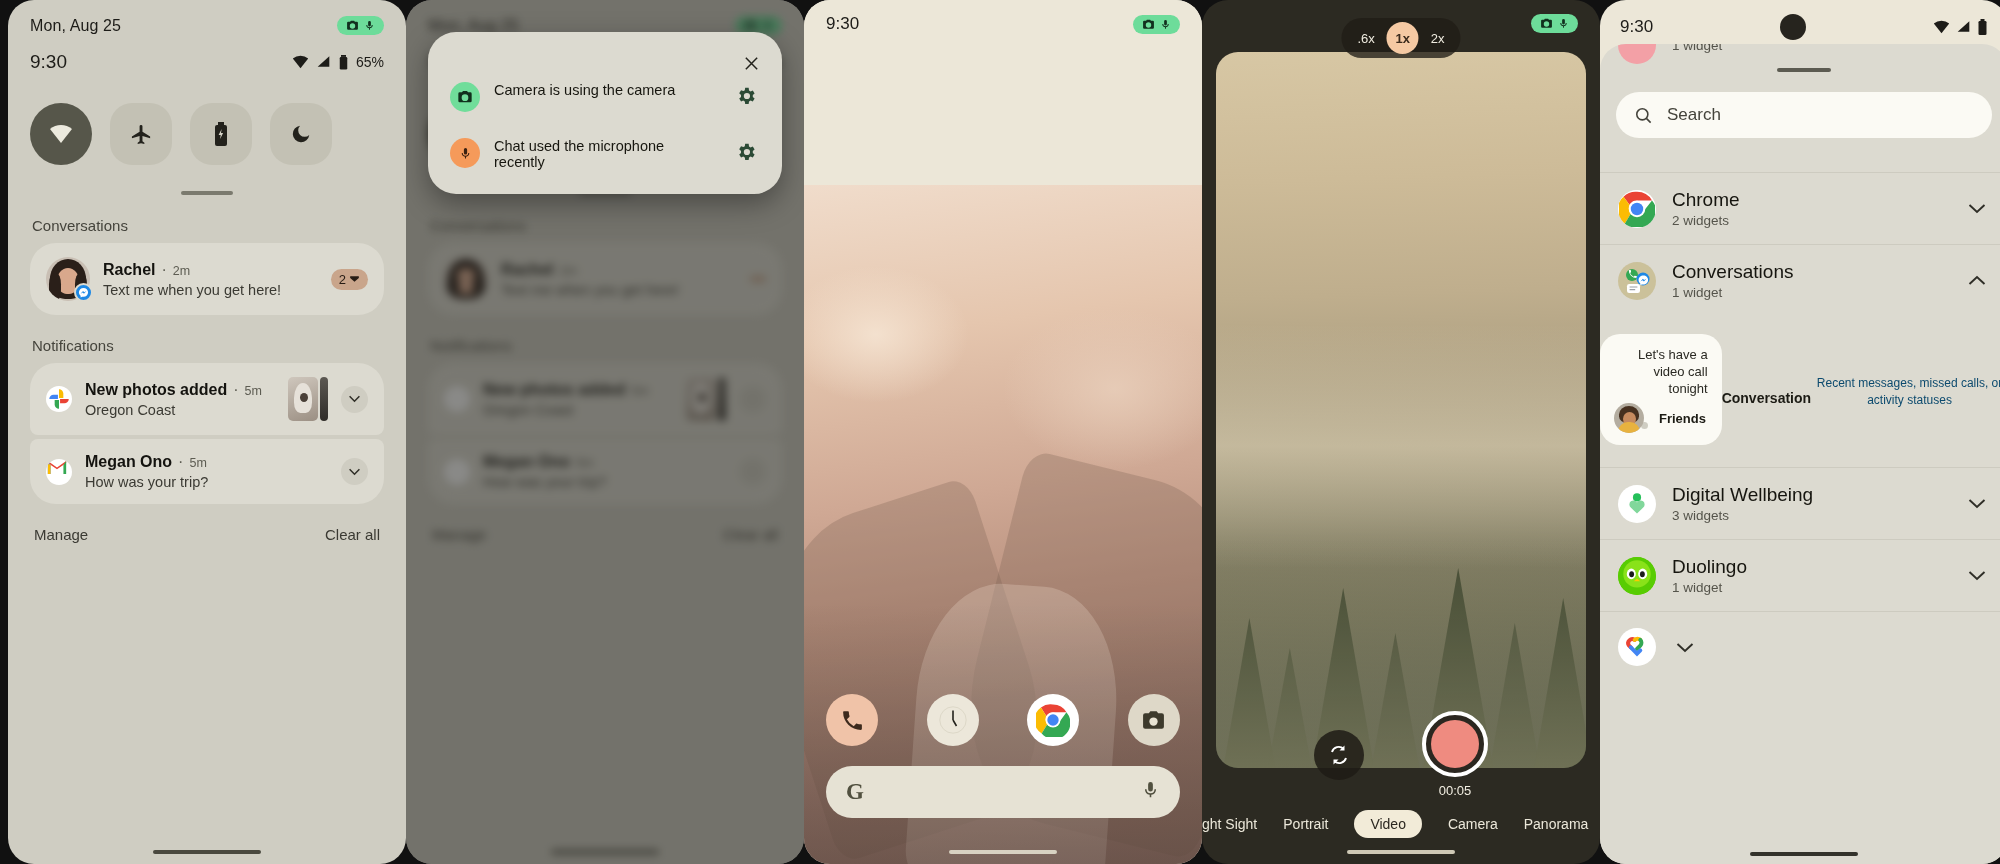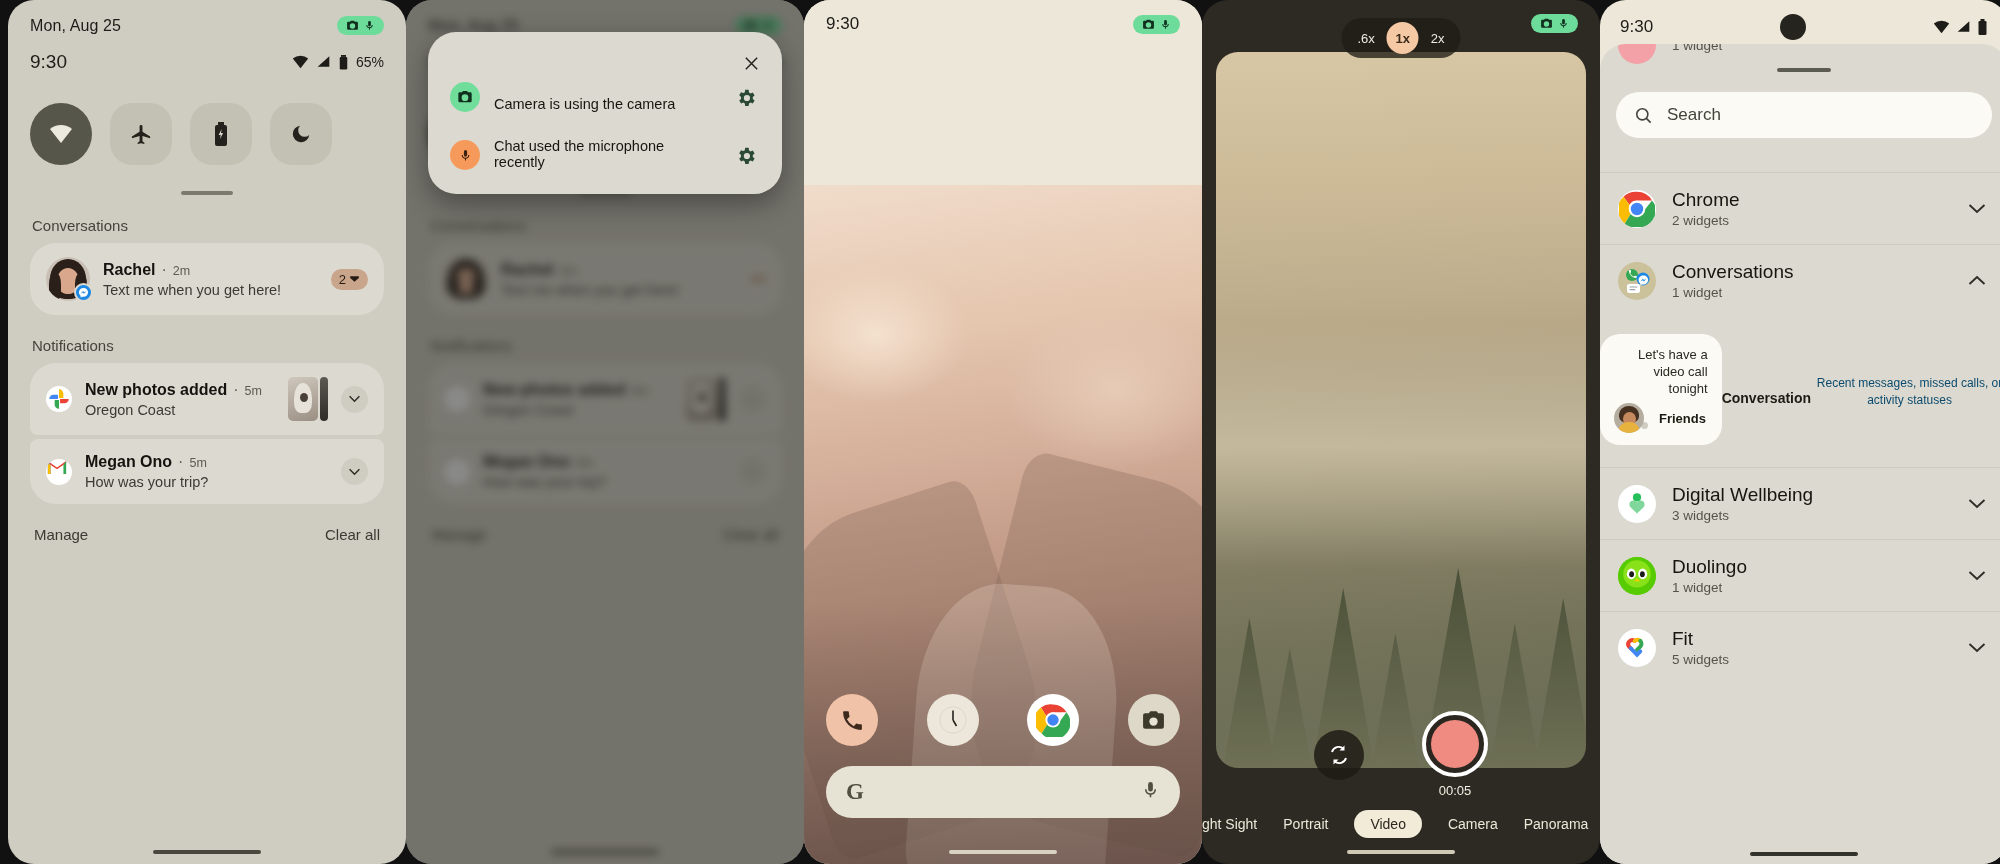--- a/index.html
+++ b/index.html
@@ -58,21 +58,21 @@
   .navbar { position:absolute; bottom:10px; left:0; right:0; display:flex; justify-content:center;}
   .navbar i { display:block; width:108px; height:4px; border-radius:3px; background:#4a493f;}
   .gicon { width:26px;height:26px;border-radius:50%; background:#fff; position:relative; flex:none; overflow:hidden;}
 
   
   #panel2 { width: 398px; background:#cfcdc2; border-radius:26px; }
   #panel2 .dim { position:absolute; inset:0; background:rgba(40,40,36,.55); }
   #panel2 .blurwrap { position:absolute; inset:0; filter: blur(4px); }
   .dialog { position:absolute; left:22px; right:22px; top:32px; background:#dcdad0; border-radius:28px; padding:24px 22px; box-shadow:0 10px 28px rgba(0,0,0,.35); }
   .dlg-close { position:absolute; right:16px; top:16px; width:30px;height:30px;display:flex;align-items:center;justify-content:center; }
-  .dlg-row { display:flex; align-items:flex-end; gap:14px; margin-top:26px; }
+  .dlg-row { display:flex; align-items:flex-start; gap:14px; margin-top:26px; }
   .dlg-row:first-of-type { margin-top:30px; }
   .dlg-ic { width:30px;height:30px;border-radius:50%; display:flex;align-items:center;justify-content:center; flex:none;}
   .dlg-ic.cam { background:#70dd9a; }
   .dlg-ic.mic { background:#f59a5a; }
   .dlg-txt { flex:1; font-size:14.5px; color:#17160f;}
   .dlg-gear { width:28px;height:28px; display:flex;align-items:center;justify-content:center; flex:none;}
 
   
   #panel3 { width: 398px; border-radius:26px; background:#ece7d8; }
   .wall { position:absolute; inset:0; }
@@ -711,24 +711,20 @@
       <div class="approw">
         <span class="appicon" style="background:#fff">
           <svg width="34" height="34" viewBox="0 0 36 36">
             <circle cx="18" cy="18" r="18" fill="#fff"></circle>
             <path fill="none" stroke="#ea4335" stroke-width="4.2" stroke-linecap="round" d="M11.5 18.5l-2-2a4.3 4.3 0 016-6"></path>
             <path fill="none" stroke="#fbbc04" stroke-width="4.2" stroke-linecap="round" d="M15.5 10.5a4.3 4.3 0 016 0"></path>
             <path fill="none" stroke="#34a853" stroke-width="4.2" stroke-linecap="round" d="M21.5 10.5a4.3 4.3 0 010 6L18 20"></path>
             <path fill="none" stroke="#4285f4" stroke-width="4.2" stroke-linecap="round" d="M11.5 18.5L18 25l3.5-3.5"></path>
           </svg>
         </span>
-        <span class="appmeta">
-          <span class="appname" style="display:block">Fit</span>
-          <span class="appcount" style="display:block">5 widgets</span>
-        </span>
         <span class="chev">
           <svg width="18" height="11" viewBox="0 0 18 11">
               <path stroke="#2f2e27" stroke-width="1.9" fill="none" d="M1.5 2L9 9l7.5-7"></path>
             </svg>
         </span>
       </div>
     </div>
     <div class="p5nav">
         <i></i>
       </div>

